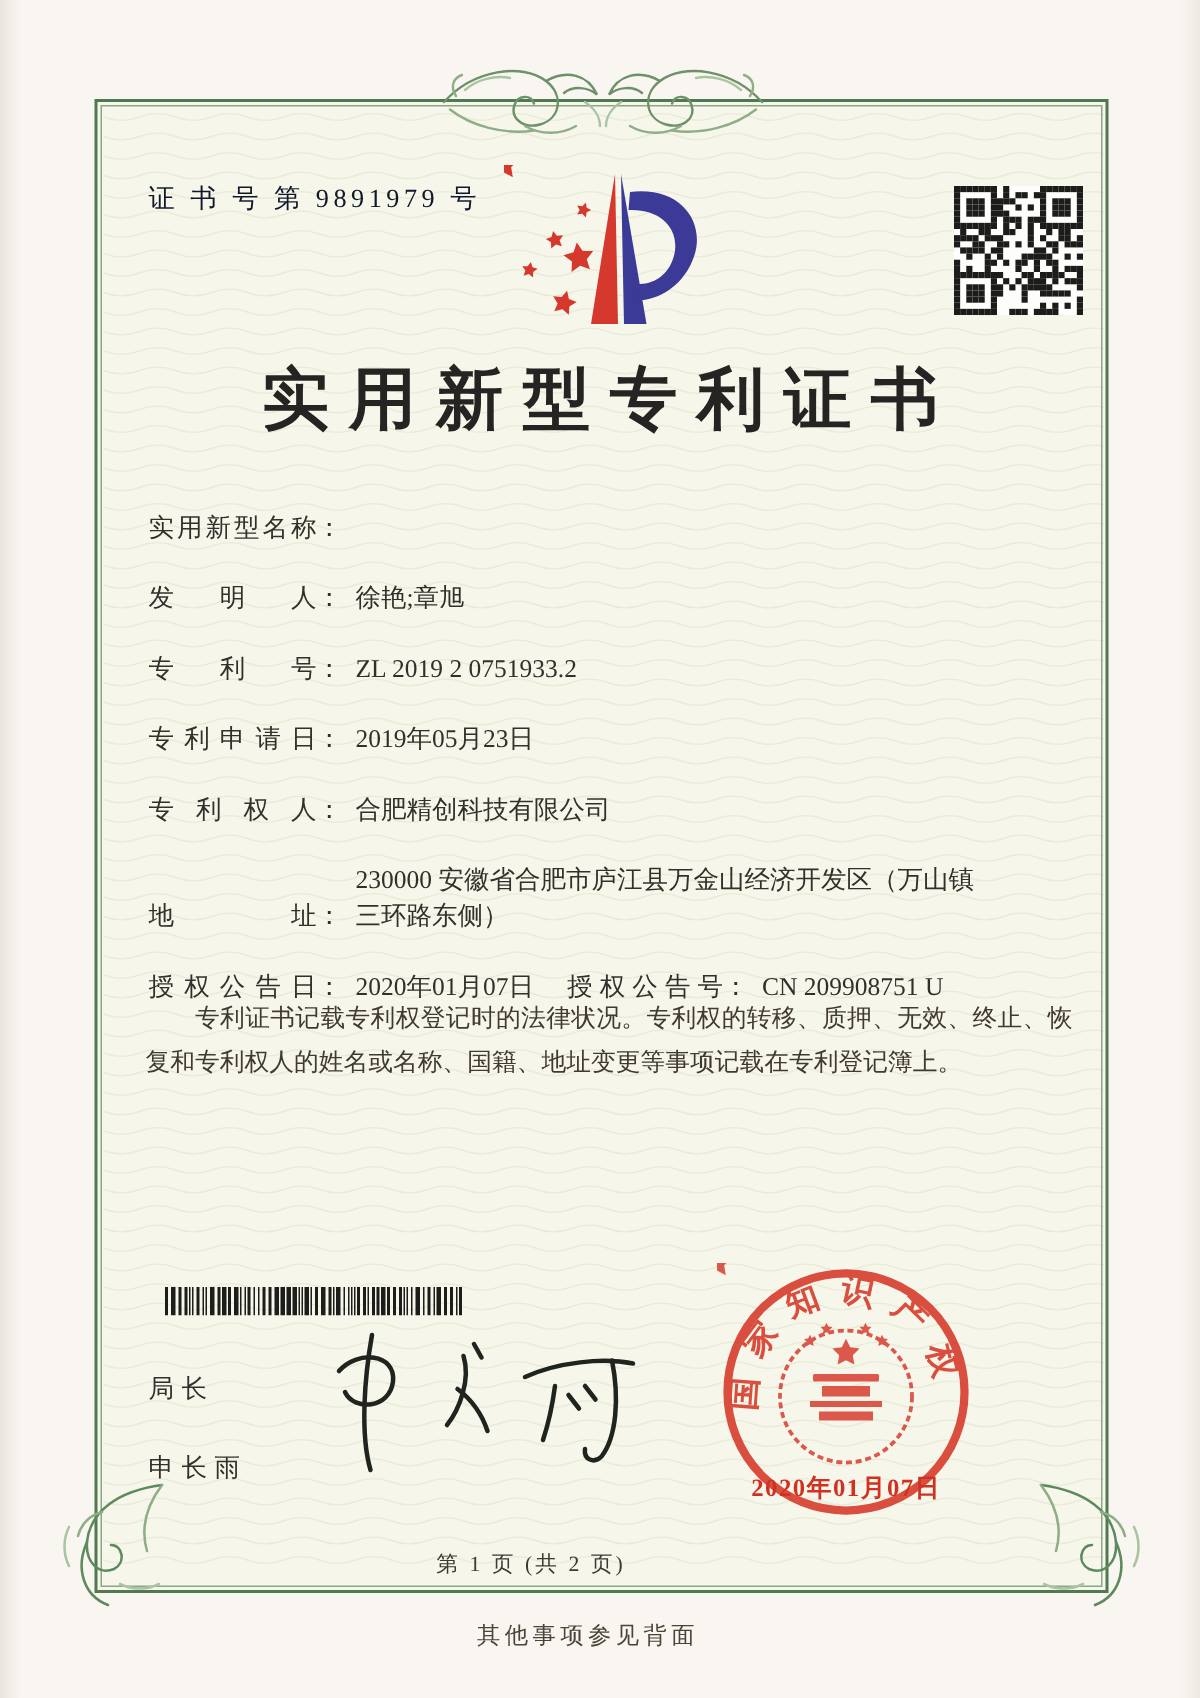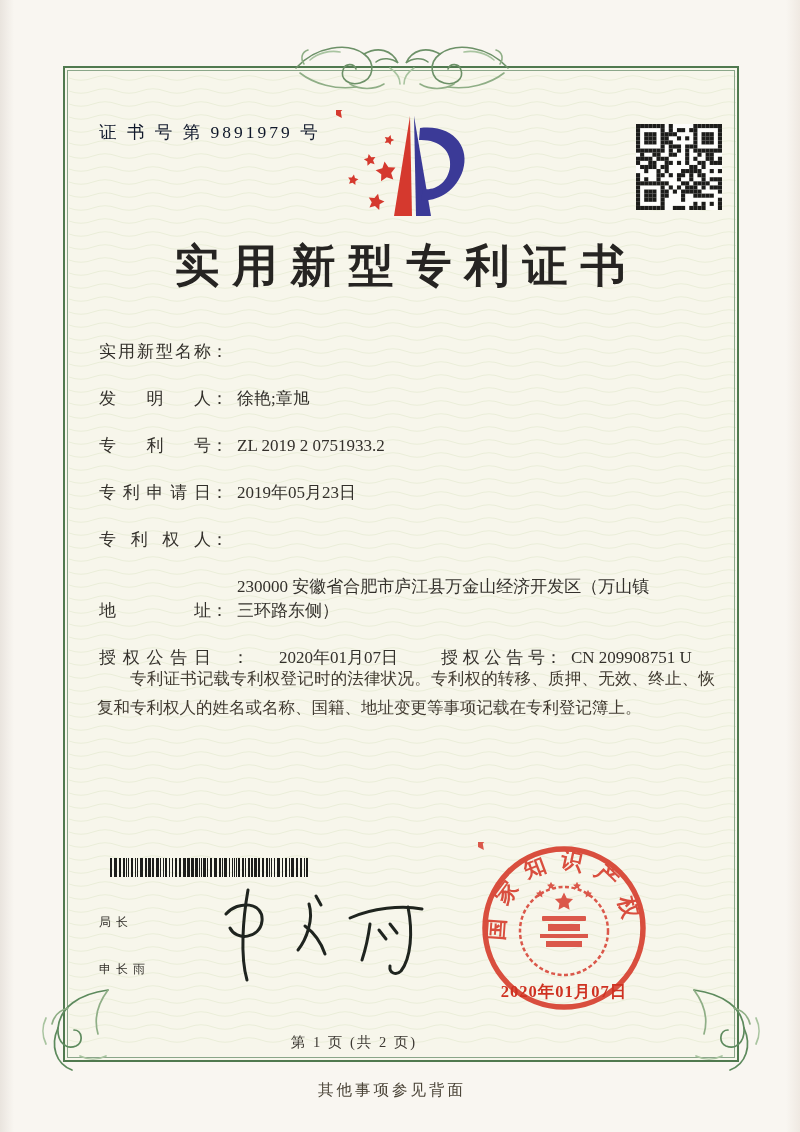--- a/index.html
+++ b/index.html
@@ -22,31 +22,31 @@
   .logo{position:absolute;left:336px;top:110px;width:134px;height:114px;}
   .qr{position:absolute;left:636px;top:124px;width:86px;height:86px;}
   .title{position:absolute;left:0;top:236px;width:800px;text-align:center;
     font-size:45px;font-weight:700;letter-spacing:13px;color:#262422;text-indent:13px;}
   
   .fields{position:absolute;left:99px;top:340px;width:616px;font-size:17px;line-height:24px;}
   .field-row{margin-bottom:23px;display:flex;align-items:flex-end;}
   .field-label{display:inline-block;width:112px;text-align:justify;text-align-last:justify;flex:none;}
   .field-colon{flex:none;}
   .field-value{margin-left:9px;white-space:pre-line;}
-  .grant-row{display:flex;gap:21px;}
+  .grant-row{display:flex;}
   .grant-pair2{margin-left:22px;display:flex;}
   .grant-pair2 .field-label{width:104px;}
   
   .body-text{position:absolute;left:97px;top:664px;width:618px;font-size:16.5px;
     line-height:29px;text-align:justify;color:#403a30;}
   .body-text p{margin:0;text-indent:2em;}
   
   .barcode{position:absolute;left:110px;top:858px;width:202px;height:19px;}
   
-  .commissioner{position:absolute;left:99px;top:914px;font-size:12px;color:#33302b;}
+  .commissioner{position:absolute;left:99px;top:914px;font-size:17px;color:#33302b;}
   .commissioner div{letter-spacing:5px;}
   .commissioner .c-name{margin-top:30px;font-family:Liberation Mono, monospace;}
   .signature{position:absolute;left:212px;top:878px;width:220px;height:110px;}
   
   .seal{position:absolute;left:478px;top:842px;width:172px;height:172px;}
   .seal-date{position:absolute;left:478px;top:981px;width:172px;text-align:center;
     font-size:16.5px;font-weight:600;letter-spacing:1px;color:#cf3222;}
   
   .page-info{position:absolute;left:0;top:1033px;width:708px;text-align:center;
     font-size:14.5px;letter-spacing:2px;color:#3d3933;}
@@ -452,20 +452,21 @@
     <span class="field-value">ZL 2019 2 0751933.2</span>
   </div>
   <div class="field-row">
     <span class="field-label">专利申请日</span>
       <span class="field-colon">：</span>
     <span class="field-value">2019年05月23日</span>
   </div>
   <div class="field-row">
     <span class="field-label">专利权人</span>
       <span class="field-colon">：</span>
+    <span class="field-value">合肥精创科技有限公司</span>
   </div>
   <div class="field-row">
     <span class="field-label">地址</span>
       <span class="field-colon">：</span>
     <span class="field-value">230000 安徽省合肥市庐江县万金山经济开发区（万山镇
 三环路东侧）</span>
   </div>
   <div class="field-row grant-row">
     <span class="field-label">授权公告日</span>
       <span class="field-colon">：</span>

